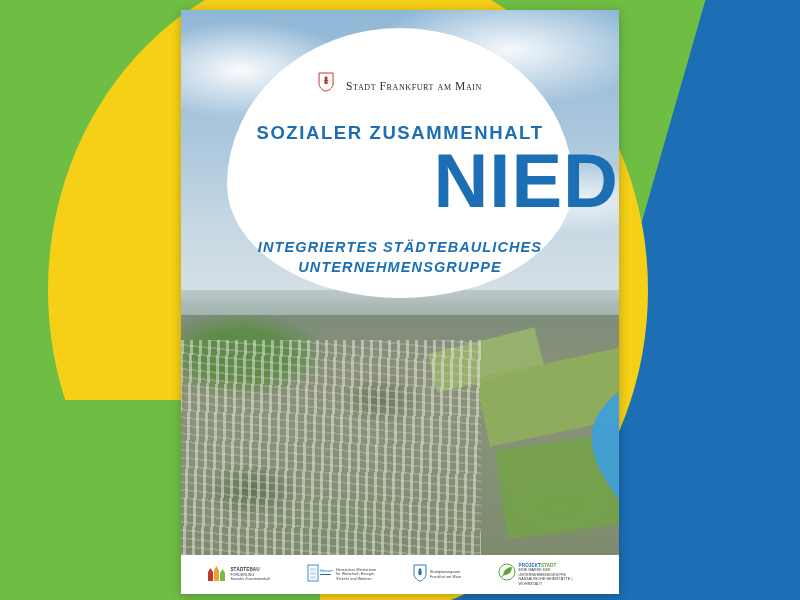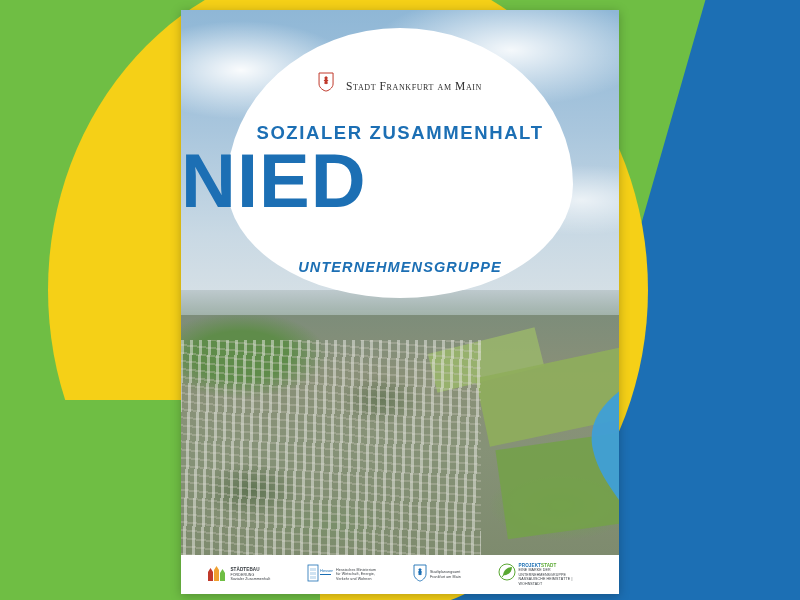--- a/index.html
+++ b/index.html
@@ -208,21 +208,21 @@
     text-align: center;
     font-size: 18.5px;
     font-weight: 700;
     letter-spacing: 1.6px;
     color: #1c6fb4;
   }
   .bigtitle {
     position: absolute;
     left: 0; right: 0;
     top: 133px;
-    text-align: left;
+    text-align: right;
     font-size: 76px;
     font-weight: 700;
     letter-spacing: 1px;
     color: #1c6fb4;
     line-height: 1;
   }
   .subtitle {
     position: absolute;
     left: 0; right: 0;
     top: 228px;
@@ -308,21 +308,21 @@
         </svg>
       </span>
       <span class="crest-text">
         <span>Stadt Frankfurt am Main</span>
       </span>
     </div>
 
     <div class="kicker">SOZIALER ZUSAMMENHALT</div>
     <div class="bigtitle">NIED</div>
     <div class="subtitle">
-      <br>
+      <span>INTEGRIERTES STÄDTEBAULICHES</span><br>
       <span>UNTERNEHMENSGRUPPE</span>
     </div>
 
     <div class="logostrip">
 
       <div class="logo">
         <span class="logo-mark">
           <svg width="20" height="20" viewBox="0 0 20 20">
             <rect x="1" y="9" width="5" height="9" fill="#c0392b"></rect>
             <polygon points="1,9 3.5,5 6,9" fill="#c0392b"></polygon>

